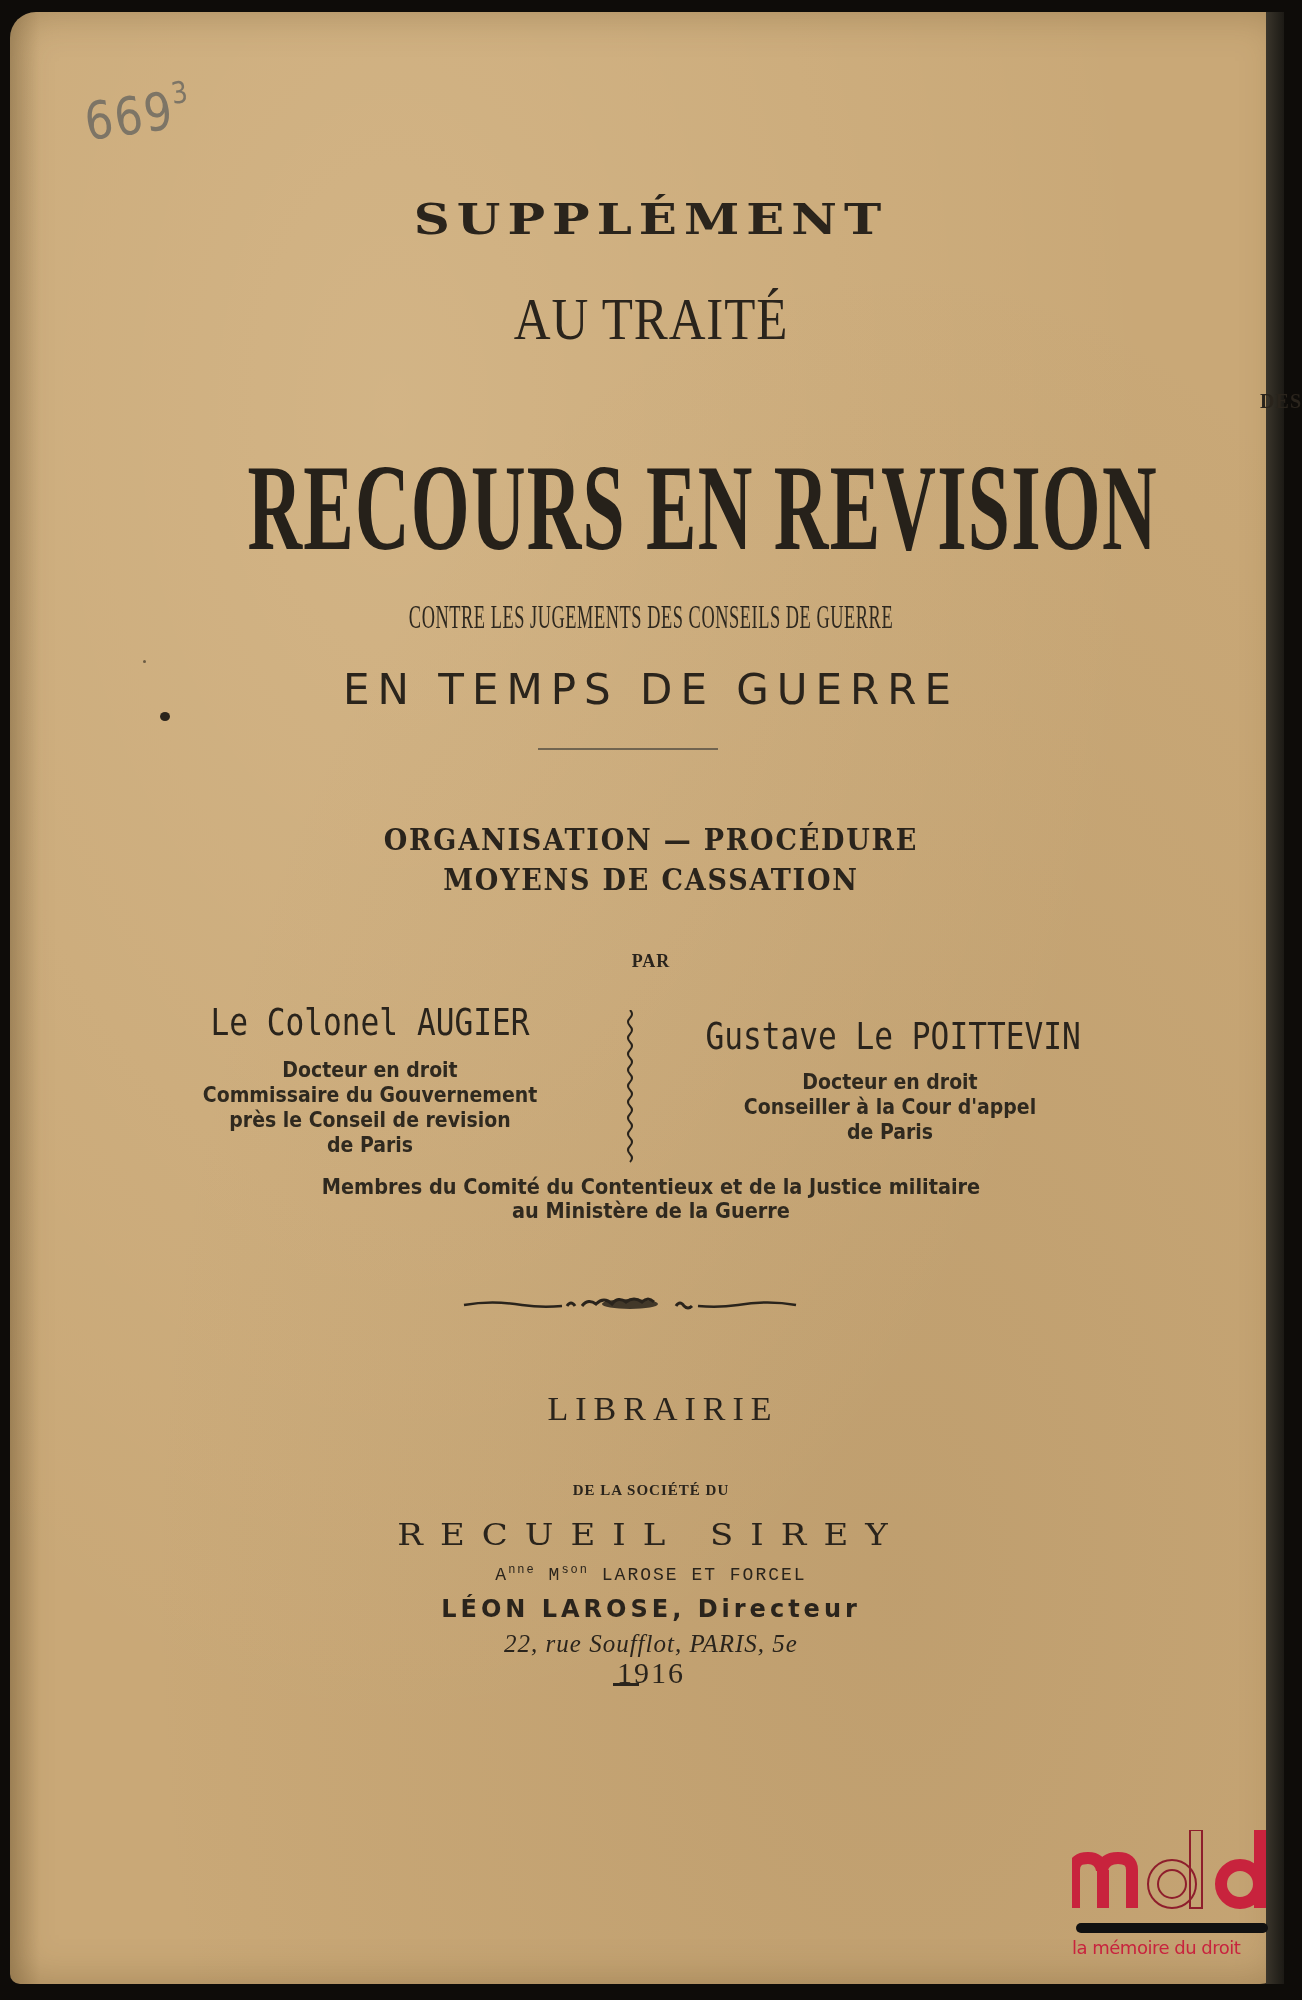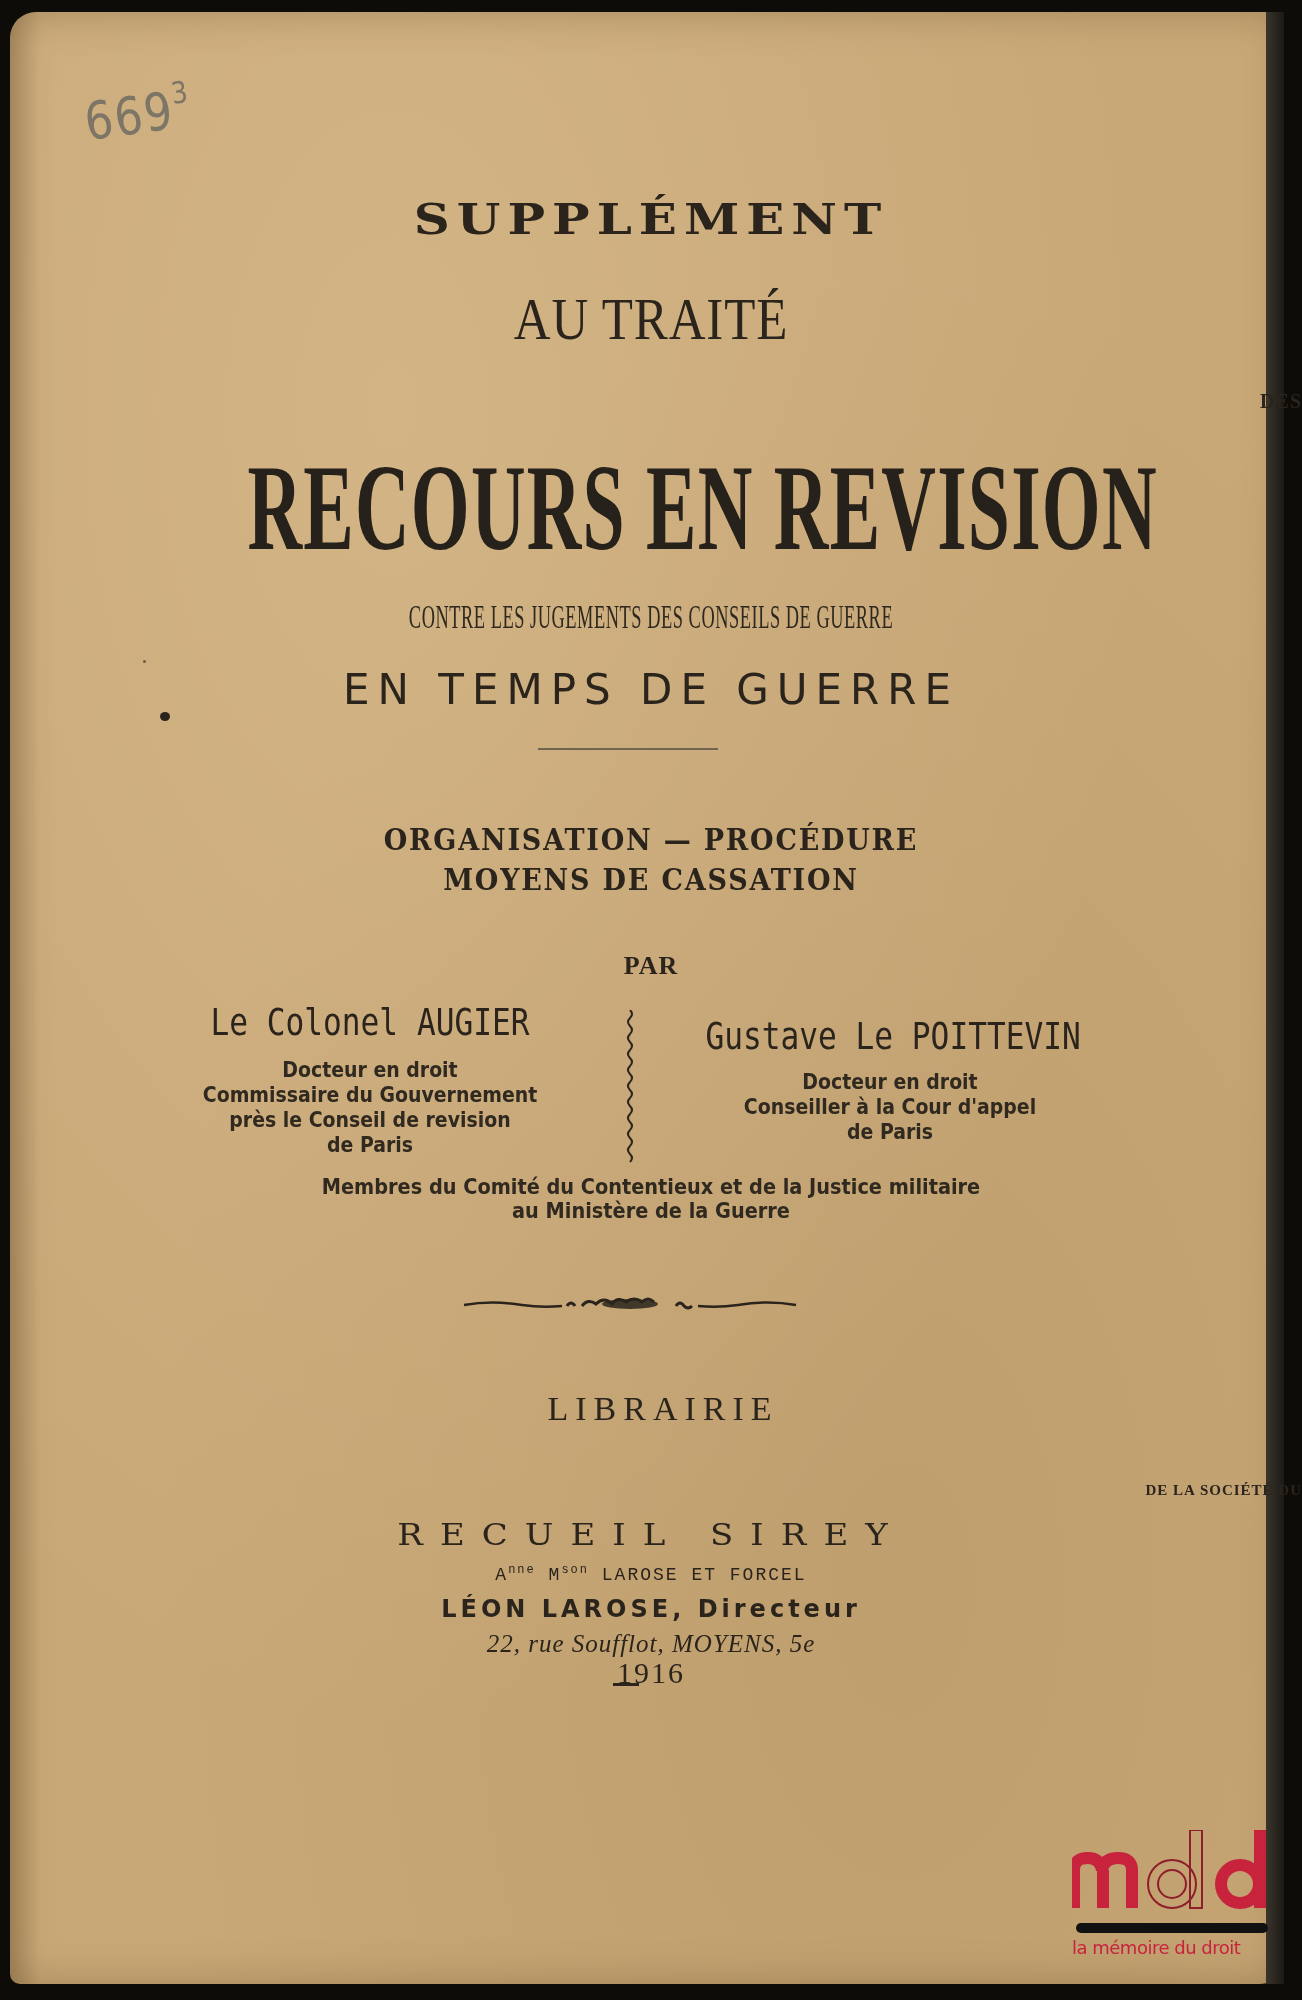--- a/index.html
+++ b/index.html
@@ -48,21 +48,21 @@
     top: 598px; font-size: 34px; transform: scaleX(0.54);
     letter-spacing: 1px; color: #2e281f;
   }
   .t-temps {
     top: 665px; font-size: 42px; letter-spacing: 8px;
     font-family: "DejaVu Sans", sans-serif; color: #2a241c;
   }
   .rule-small { position: absolute; top: 748px; left: 538px; width: 180px; height: 2px; background: #5a5245; opacity: 0.8; }
   .t-org { top: 822px; font-size: 30px; font-weight: bold; letter-spacing: 2px; font-family: "DejaVu Serif", serif; transform: scaleX(0.9); }
   .t-moyens { top: 862px; font-size: 30px; font-weight: bold; letter-spacing: 2px; font-family: "DejaVu Serif", serif; transform: scaleX(0.9); }
-  .t-par { top: 951px; font-size: 26px; font-weight: bold; letter-spacing: 1px; }
+  .t-par { top: 951px; font-size: 18px; font-weight: bold; letter-spacing: 1px; }
   .author { position: absolute; top: 1000px; text-align: center; white-space: nowrap; }
   .author-left { left: 170px; width: 400px; }
   .author-right { left: 665px; width: 450px; }
   .author .name {
     font-family: "DejaVu Sans Mono", monospace; font-size: 38px; color: #2a241c;
     transform: scaleX(0.82); display: block; margin-bottom: 14px;
   }
   .author-right .name { margin-top: 14px; margin-bottom: 12px; }
   .author .line {
     display: block; font-family: "DejaVu Sans", sans-serif; font-weight: bold;
@@ -72,21 +72,21 @@
     position: absolute; left: 623px; top: 1010px; width: 14px; height: 155px;
   }
   .t-membres, .t-ministere {
     font-family: "DejaVu Sans", sans-serif; font-weight: bold; font-size: 21px;
     color: #2f291f; transform: scaleX(0.92);
   }
   .t-membres { top: 1175px; }
   .t-ministere { top: 1199px; }
   .ornament { position: absolute; left: 462px; top: 1290px; width: 336px; height: 30px; }
   .t-librairie { top: 1390px; font-size: 34px; letter-spacing: 7px; padding-left: 12px; }
-  .t-societe { top: 1482px; font-size: 15px; font-weight: bold; letter-spacing: 1px; text-align: right; }
+  .t-societe { top: 1482px; font-size: 15px; font-weight: bold; letter-spacing: 1px; }
   .t-recueil { top: 1515px; font-size: 34px; letter-spacing: 17px; font-family: "DejaVu Serif", serif; transform: scaleY(0.85); }
   .t-larose { top: 1563px; font-size: 18px; letter-spacing: 2px; font-family: Liberation Mono, monospace; }
   .t-larose sup { font-size: 12px; }
   .t-leon { top: 1595px; font-size: 24px; font-weight: bold; letter-spacing: 4px; font-family: "DejaVu Sans", sans-serif; }
   .t-address { top: 1630px; font-size: 25px; font-style: italic; letter-spacing: 1px; }
   .dash-small { position: absolute; top: 1683px; left: 613px; width: 26px; height: 3px; background: #2a241c; }
   .t-year { top: 1656px; font-size: 30px; letter-spacing: 2px; }
   .logo { position: absolute; left: 1072px; top: 1830px; width: 200px; height: 135px; }
   .logo .mdd { position: absolute; left: 0; top: 0; width: 200px; height: 80px; }
   .logo .bar { position: absolute; left: 4px; top: 93px; width: 192px; height: 10px; background: #111; border-radius: 5px; }
@@ -150,21 +150,21 @@
   <ellipse cx="168" cy="14" rx="28" ry="5" fill="#2a241c" opacity="0.85"></ellipse>
 </svg>
 
 <div class="abs t-librairie">LIBRAIRIE</div>
 <div class="abs t-societe">DE LA SOCIÉTÉ DU</div>
 <div class="abs t-recueil">RECUEIL SIREY</div>
 <div class="abs t-larose">
   <span>A</span><sup>nne</sup><span> M</span><sup>son</sup><span> LAROSE ET FORCEL</span>
 </div>
 <div class="abs t-leon">LÉON LAROSE, Directeur</div>
-<div class="abs t-address">22, rue Soufflot, MOYENS, 5e</div>
+<div class="abs t-address">22, rue Soufflot, PARIS, 5e</div>
 
 <div class="dash-small"></div>
 <div class="abs t-year">1916</div>
 
 <div class="logo">
   <svg class="mdd" viewBox="0 0 200 80">
 
     <path d="M2 78 V40 Q2 28 16 28 Q28 28 30 40 Q32 28 46 28 Q60 28 60 40 V78" fill="none" stroke="#c8233d" stroke-width="12"></path>
     <line x1="31" y1="40" x2="31" y2="78" stroke="#c8233d" stroke-width="12"></line>
 

